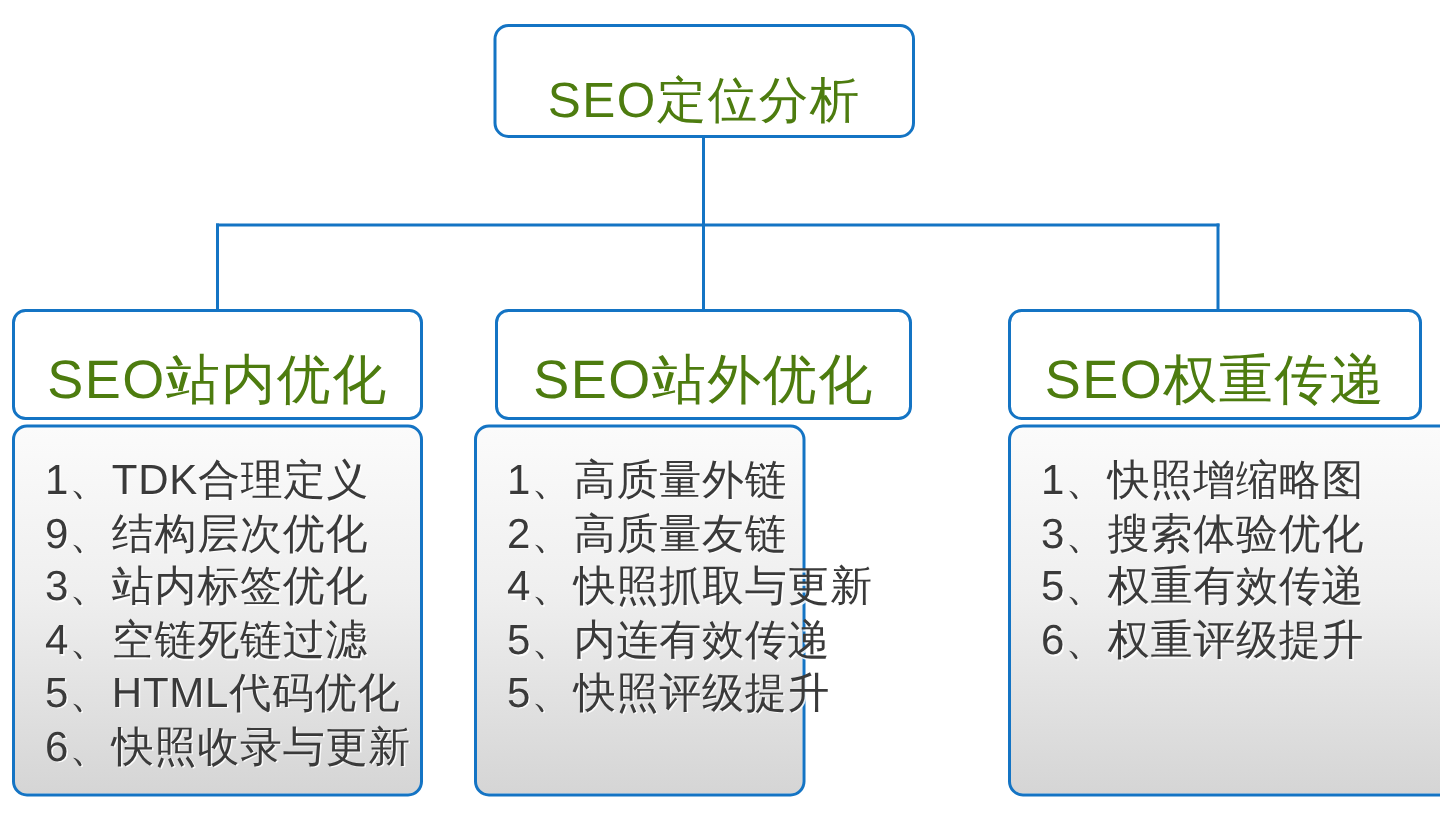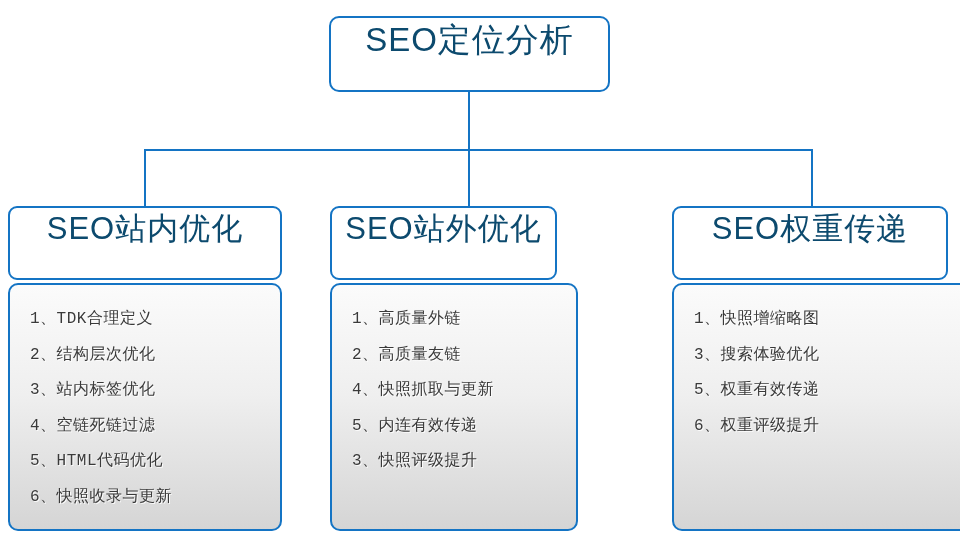--- a/index.html
+++ b/index.html
@@ -17,62 +17,61 @@
     height: 550px;
     background: #ffffff;
     overflow: hidden;
   }
   .node {
     position: absolute;
     background: #ffffff;
     border: 2px solid var(--accent);
     border-radius: 10px;
     display: flex;
-    align-items: flex-start;
+    align-items: flex-end;
     justify-content: center;
-    color: #0c4a6e;
+    color: #4d7c0f;
     box-sizing: border-box;
   }
   .root-node {
     left: 329px; top: 16px;
     width: 281px; height: 76px;
     font-size: 33px;
     letter-spacing: 1px;
   }
   .header-node {
     top: 206px;
     height: 74px;
-    font-size: 31px;
+    font-size: 36px;
     letter-spacing: 1px;
     border-radius: 9px;
   }
   .header-1 { left: 8px;   width: 274px; }
-  .header-2 { left: 330px; width: 227px; }
+  .header-2 { left: 330px; width: 278px; }
   .header-3 { left: 672px; width: 276px; }
   .list-box {
     position: absolute;
     top: 283px;
     height: 248px;
     box-sizing: border-box;
     border: 2px solid var(--accent);
     border-radius: 10px;
     background: linear-gradient(180deg, #fbfbfb 0%, #efefef 45%, #d5d5d5 100%);
     padding: 17px 0 0 20px;
   }
   .list-1 { left: 8px;   width: 274px; }
-  .list-2 { left: 330px; width: 248px; }
+  .list-2 { left: 316px; width: 221px; }
   .list-3 { left: 672px; width: 306px; }
   .list-item {
-    font-size: 16px;
+    font-size: 28px;
     line-height: 35.5px;
     color: #3a3a3a;
     text-shadow: 1px 1px 0 rgba(255,255,255,0.85);
     white-space: nowrap;
     letter-spacing: 0.5px;
-    font-family: Liberation Mono, monospace;
   }
   .connector {
     position: absolute;
     background: var(--accent);
   }
   .stem        { left: 468px; top: 92px;  width: 2px;   height: 58px; }
   .h-line      { left: 144px; top: 149px; width: 669px; height: 2px;  }
   .drop-left   { left: 144px; top: 149px; width: 2px;   height: 58px; }
   .drop-center { left: 468px; top: 149px; width: 2px;   height: 58px; }
   .drop-right  { left: 811px; top: 149px; width: 2px;   height: 58px; }
@@ -90,36 +89,36 @@
   <div class="connector h-line"></div>
   <div class="connector drop-left"></div>
   <div class="connector drop-center"></div>
   <div class="connector drop-right"></div>
 
   <div class="node header-node header-1">
     <span>SEO站内优化</span>
   </div>
   <div class="list-box list-1">
     <div class="list-item">1、TDK合理定义</div>
-    <div class="list-item">2、结构层次优化</div>
+    <div class="list-item">9、结构层次优化</div>
     <div class="list-item">3、站内标签优化</div>
     <div class="list-item">4、空链死链过滤</div>
     <div class="list-item">5、HTML代码优化</div>
     <div class="list-item">6、快照收录与更新</div>
   </div>
 
   <div class="node header-node header-2">
     <span>SEO站外优化</span>
   </div>
   <div class="list-box list-2">
     <div class="list-item">1、高质量外链</div>
     <div class="list-item">2、高质量友链</div>
     <div class="list-item">4、快照抓取与更新</div>
     <div class="list-item">5、内连有效传递</div>
-    <div class="list-item">3、快照评级提升</div>
+    <div class="list-item">5、快照评级提升</div>
   </div>
 
   <div class="node header-node header-3">
     <span>SEO权重传递</span>
   </div>
   <div class="list-box list-3">
     <div class="list-item">1、快照增缩略图</div>
     <div class="list-item">3、搜索体验优化</div>
     <div class="list-item">5、权重有效传递</div>
     <div class="list-item">6、权重评级提升</div>

